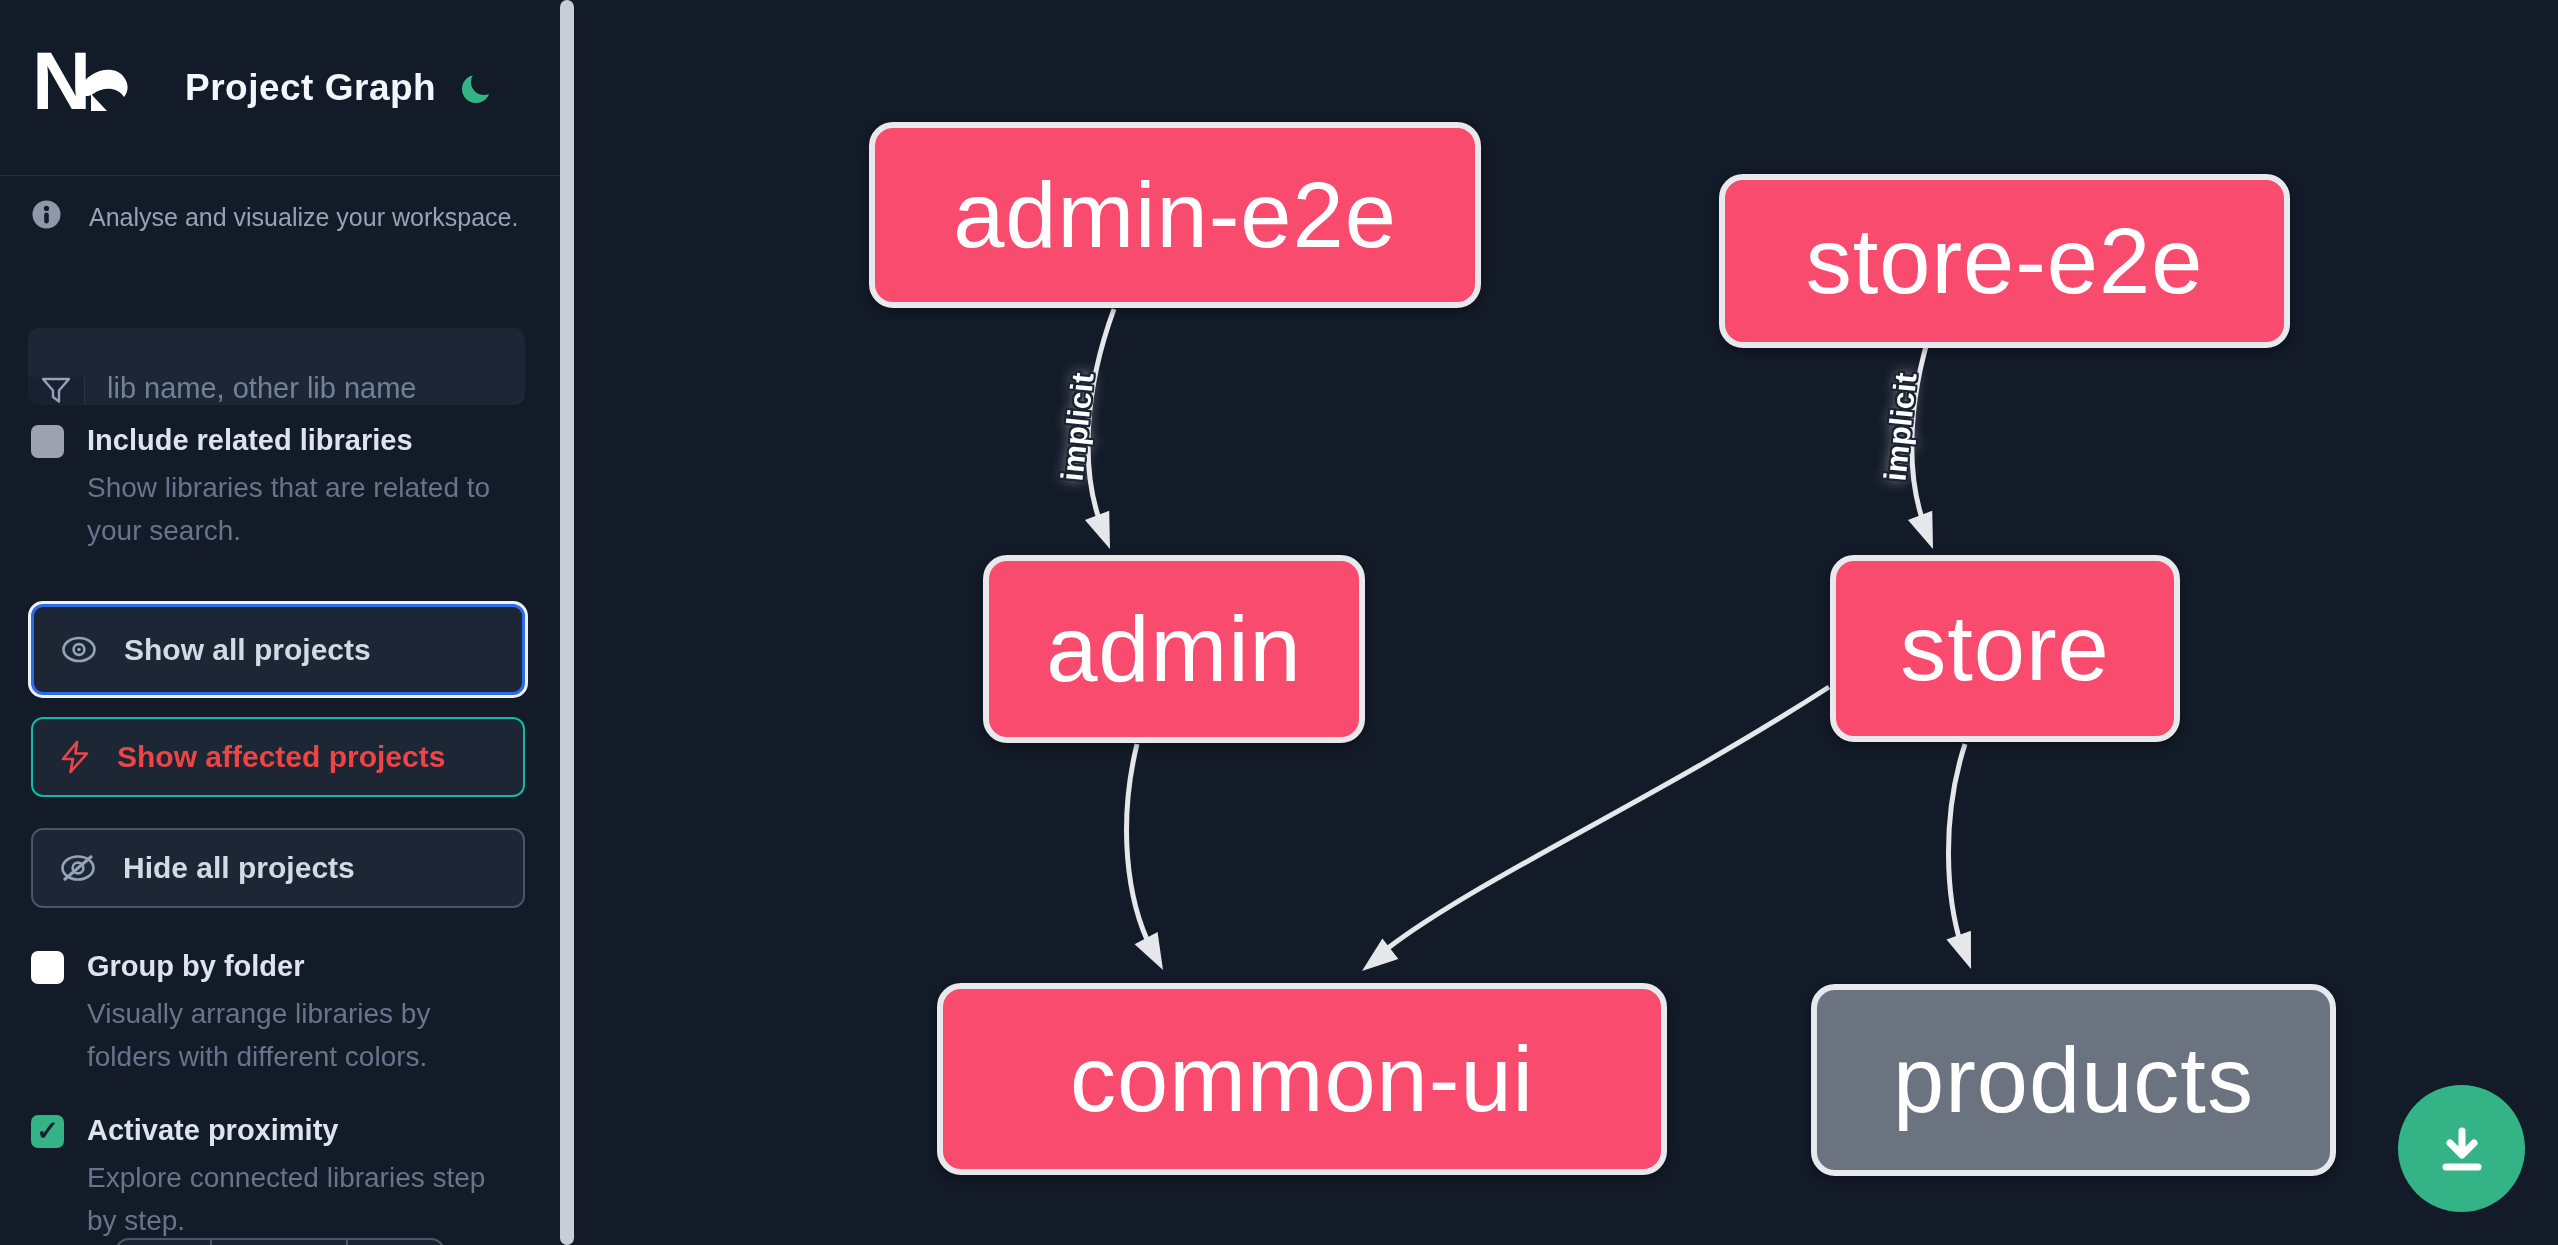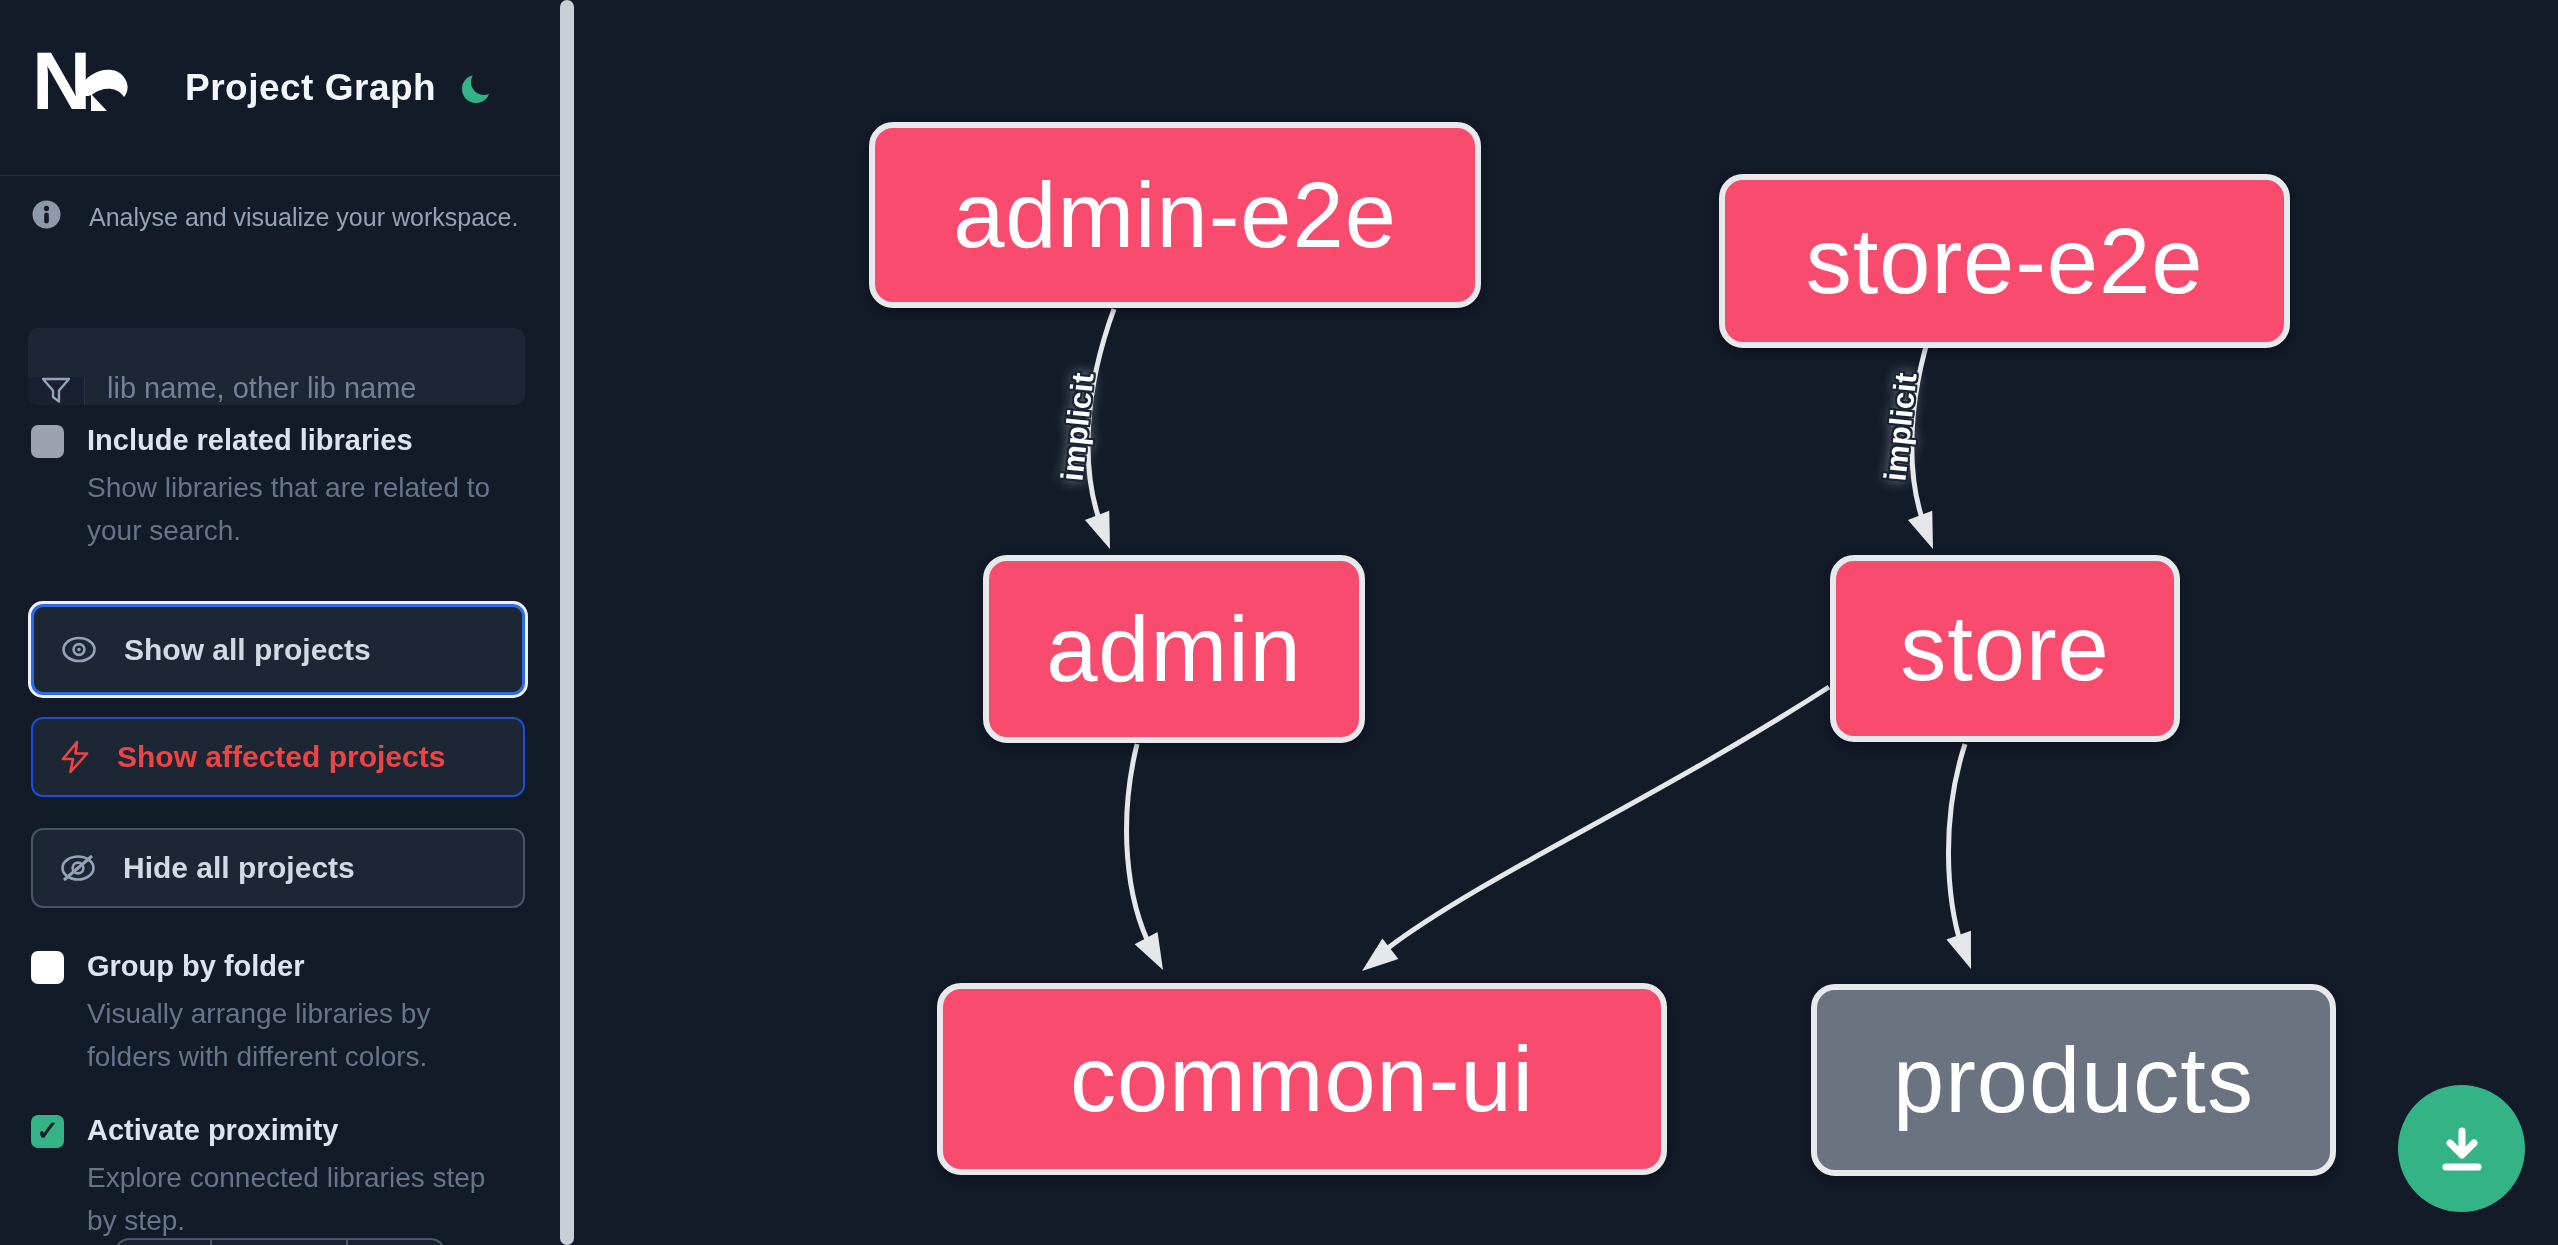--- a/index.html
+++ b/index.html
@@ -33,21 +33,21 @@
   .cb-white{background:#ffffff;}
   .cb-green{background:#34b486;color:#16202f;font-size:27px;font-weight:700;line-height:1;}
   .toggle-text{width:425px;}
   .toggle-label{font-size:29px;font-weight:700;color:#dde4ee;line-height:1.25;}
   .toggle-desc{margin-top:9px;font-size:28px;color:#66758c;line-height:1.52;}
 
   .btn{position:absolute;left:31px;width:494px;height:80px;border-radius:12px;background:#1d2635;
     display:flex;align-items:center;padding-left:27px;gap:27px;cursor:pointer;}
   .btn-label{font-size:30px;font-weight:600;color:#d2dae4;}
   .btn-focused{border:3px solid #2f6be8;box-shadow:0 0 0 3px #eef2f7;height:91px;}
-  .btn-affected{border:2px solid #1d4ed8;}
+  .btn-affected{border:2px solid #14b8a6;}
   .btn-affected .btn-label{color:#ef4444;}
   .btn-default{border:2px solid #475569;}
 
   .stepper{position:absolute;left:115px;top:1238px;width:330px;height:34px;border:2px solid #49566b;
     border-radius:14px 14px 0 0;background:#1a2332;display:flex;overflow:hidden;}
   .stepper .seg{height:100%;}
   .stepper .seg:nth-child(1){width:95px;border-right:2px solid #49566b;}
   .stepper .seg:nth-child(2){width:136px;border-right:2px solid #49566b;}
   .stepper .seg:nth-child(3){flex:1;}
 

